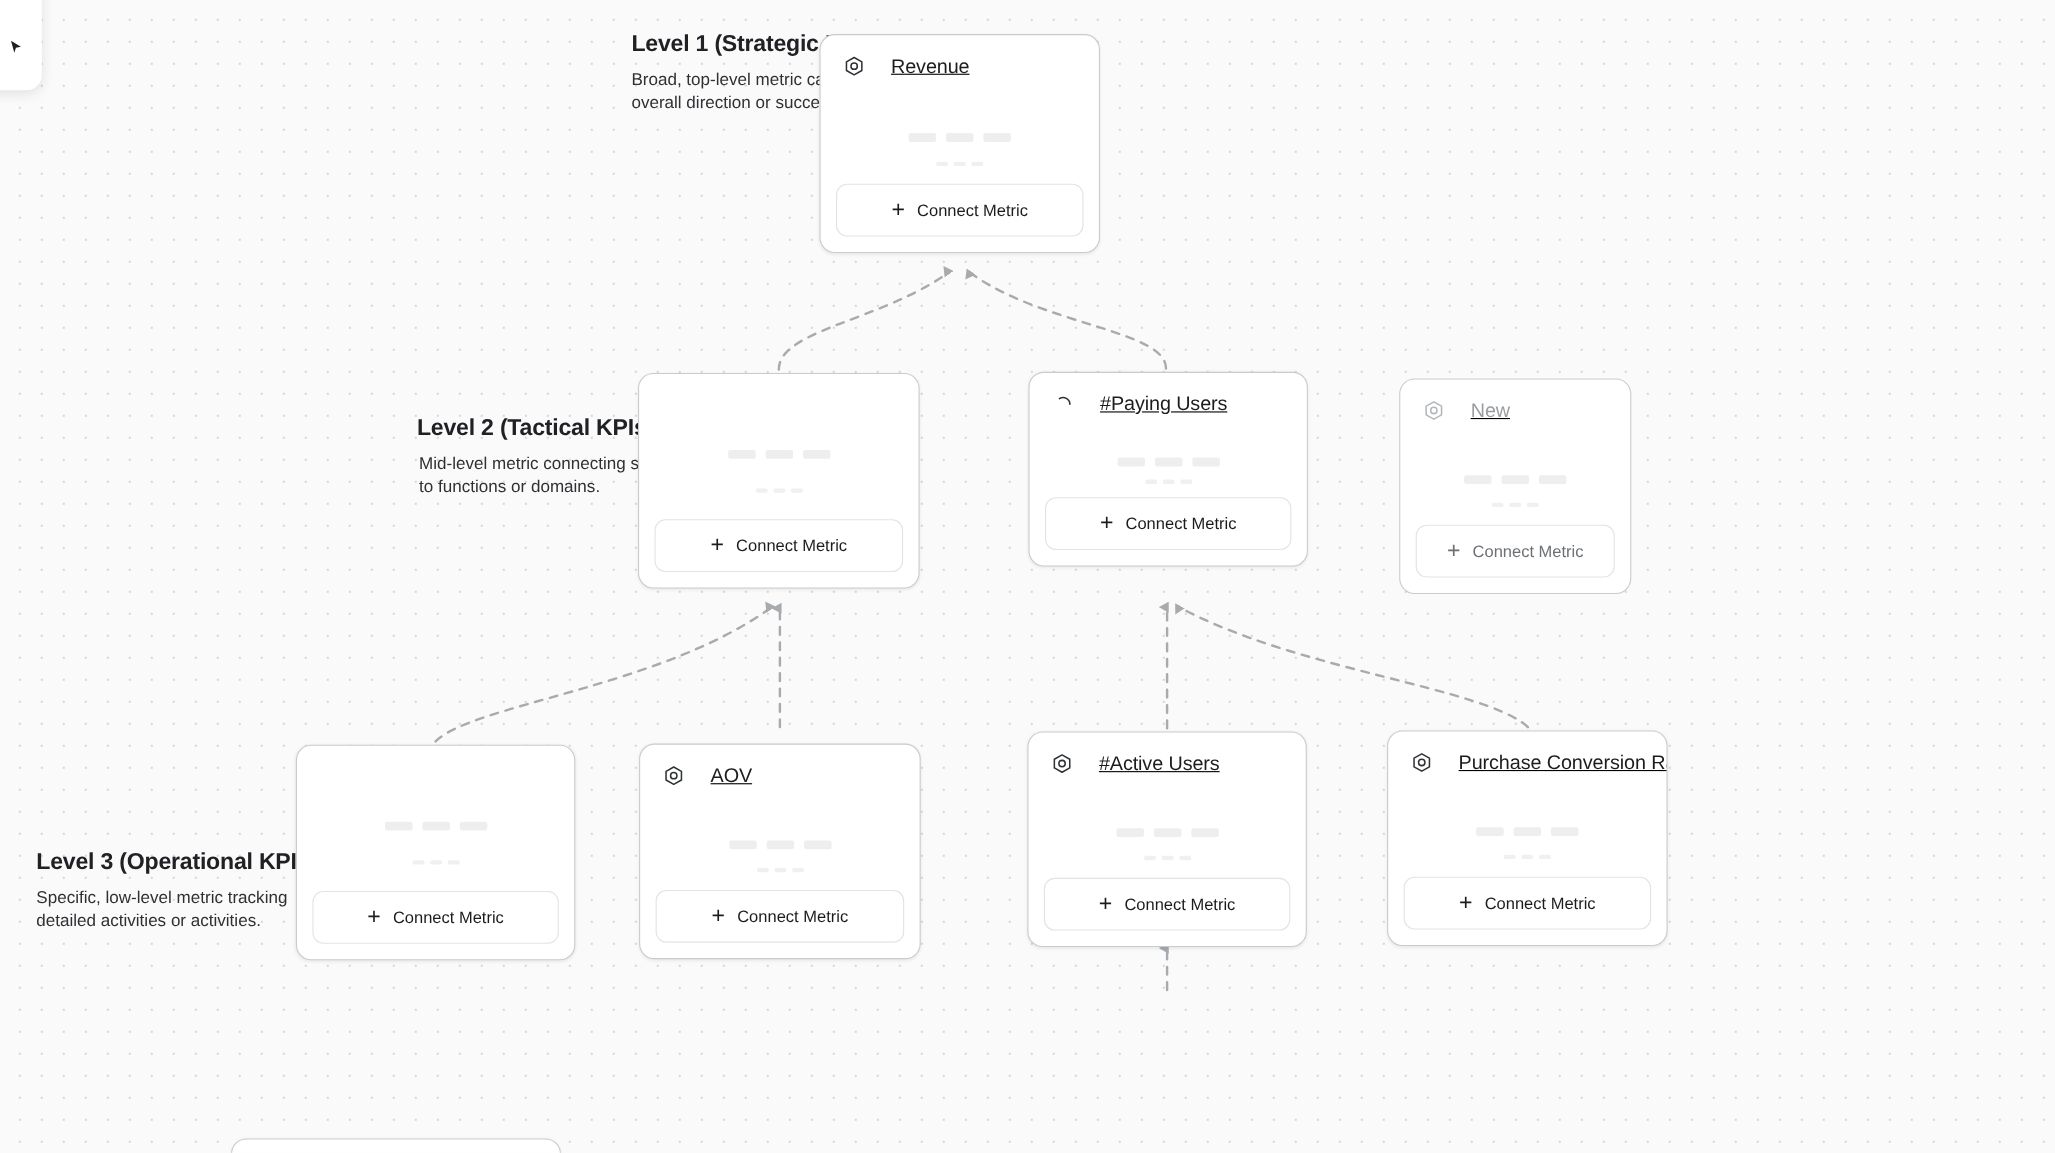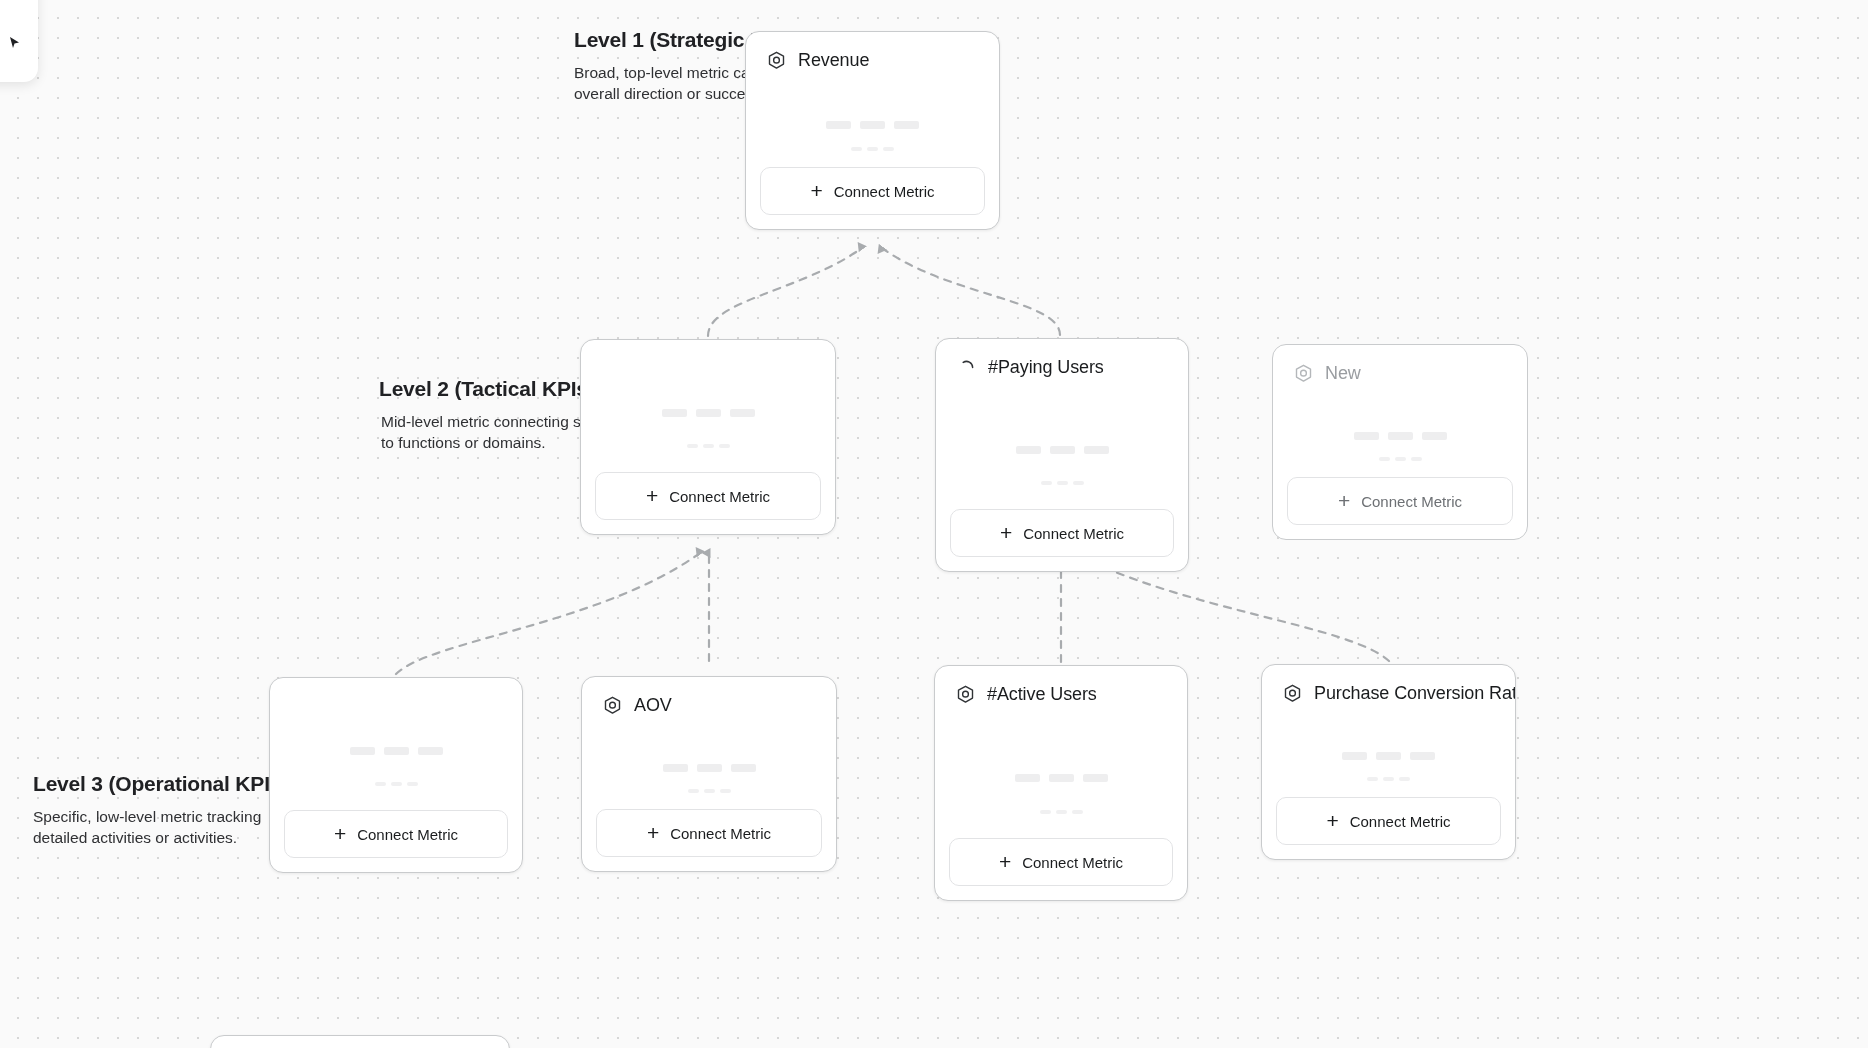--- a/index.html
+++ b/index.html
@@ -62,22 +62,23 @@
     flex-direction: column;
     overflow: hidden;
   }
   .card.shadowed {
     box-shadow: 0 1px 3px rgba(0,0,0,0.07);
   }
 
   .card-head {
     display: flex;
     align-items: center;
-    gap: 11px;
+    gap: 23px;
     padding: 18px 20px 0 20px;
+    text-decoration: underline;
   }
   .card-icon { width: 21px; height: 21px; display:block; flex: 0 0 auto; }
   .card-title {
     font-size: 18px;
     color: #1a1c1e;
     letter-spacing: -0.1px;
     white-space: nowrap;
   }
   .card.muted .card-title { color: #9a9da1; }
   .card.muted .card-icon path,
@@ -127,25 +128,25 @@
   .card.muted .connect-btn .plus,
   .card.muted .connect-btn .connect-label { color: #6d7074; }
   .connect-label {
     font-size: 15px;
     color: #1a1c1e;
   }
 
   
   #card-revenue   { left: 745px;  top: 31px;  width: 255px; height: 199px; }
   #card-arpu      { left: 580px;  top: 339px; width: 256px; height: 196px; }
-  #card-paying    { left: 935px;  top: 338px; width: 254px; height: 234px; }
-  #card-new       { left: 1272px; top: 344px; width: 256px; height: 196px; }
+  #card-paying    { left: 935px;  top: 338px; width: 254px; height: 177px; }
+  #card-new       { left: 1272px; top: 344px; width: 211px; height: 196px; }
   #card-purch     { left: 269px;  top: 677px; width: 254px; height: 196px; }
   #card-aov       { left: 581px;  top: 664px; width: 256px; height: 196px; margin-top: 12px; }
-  #card-active    { left: 934px;  top: 665px; width: 254px; height: 236px; justify-content: flex-end; }
+  #card-active    { left: 934px;  top: 665px; width: 254px; height: 196px; justify-content: flex-end; }
   #card-pcr       { left: 1261px; top: 664px; width: 255px; height: 196px; }
 
   
   #corner-panel {
     position: absolute;
     left: -44px;
     top: -38px;
     width: 82px;
     height: 120px;
     background: #ffffff;

